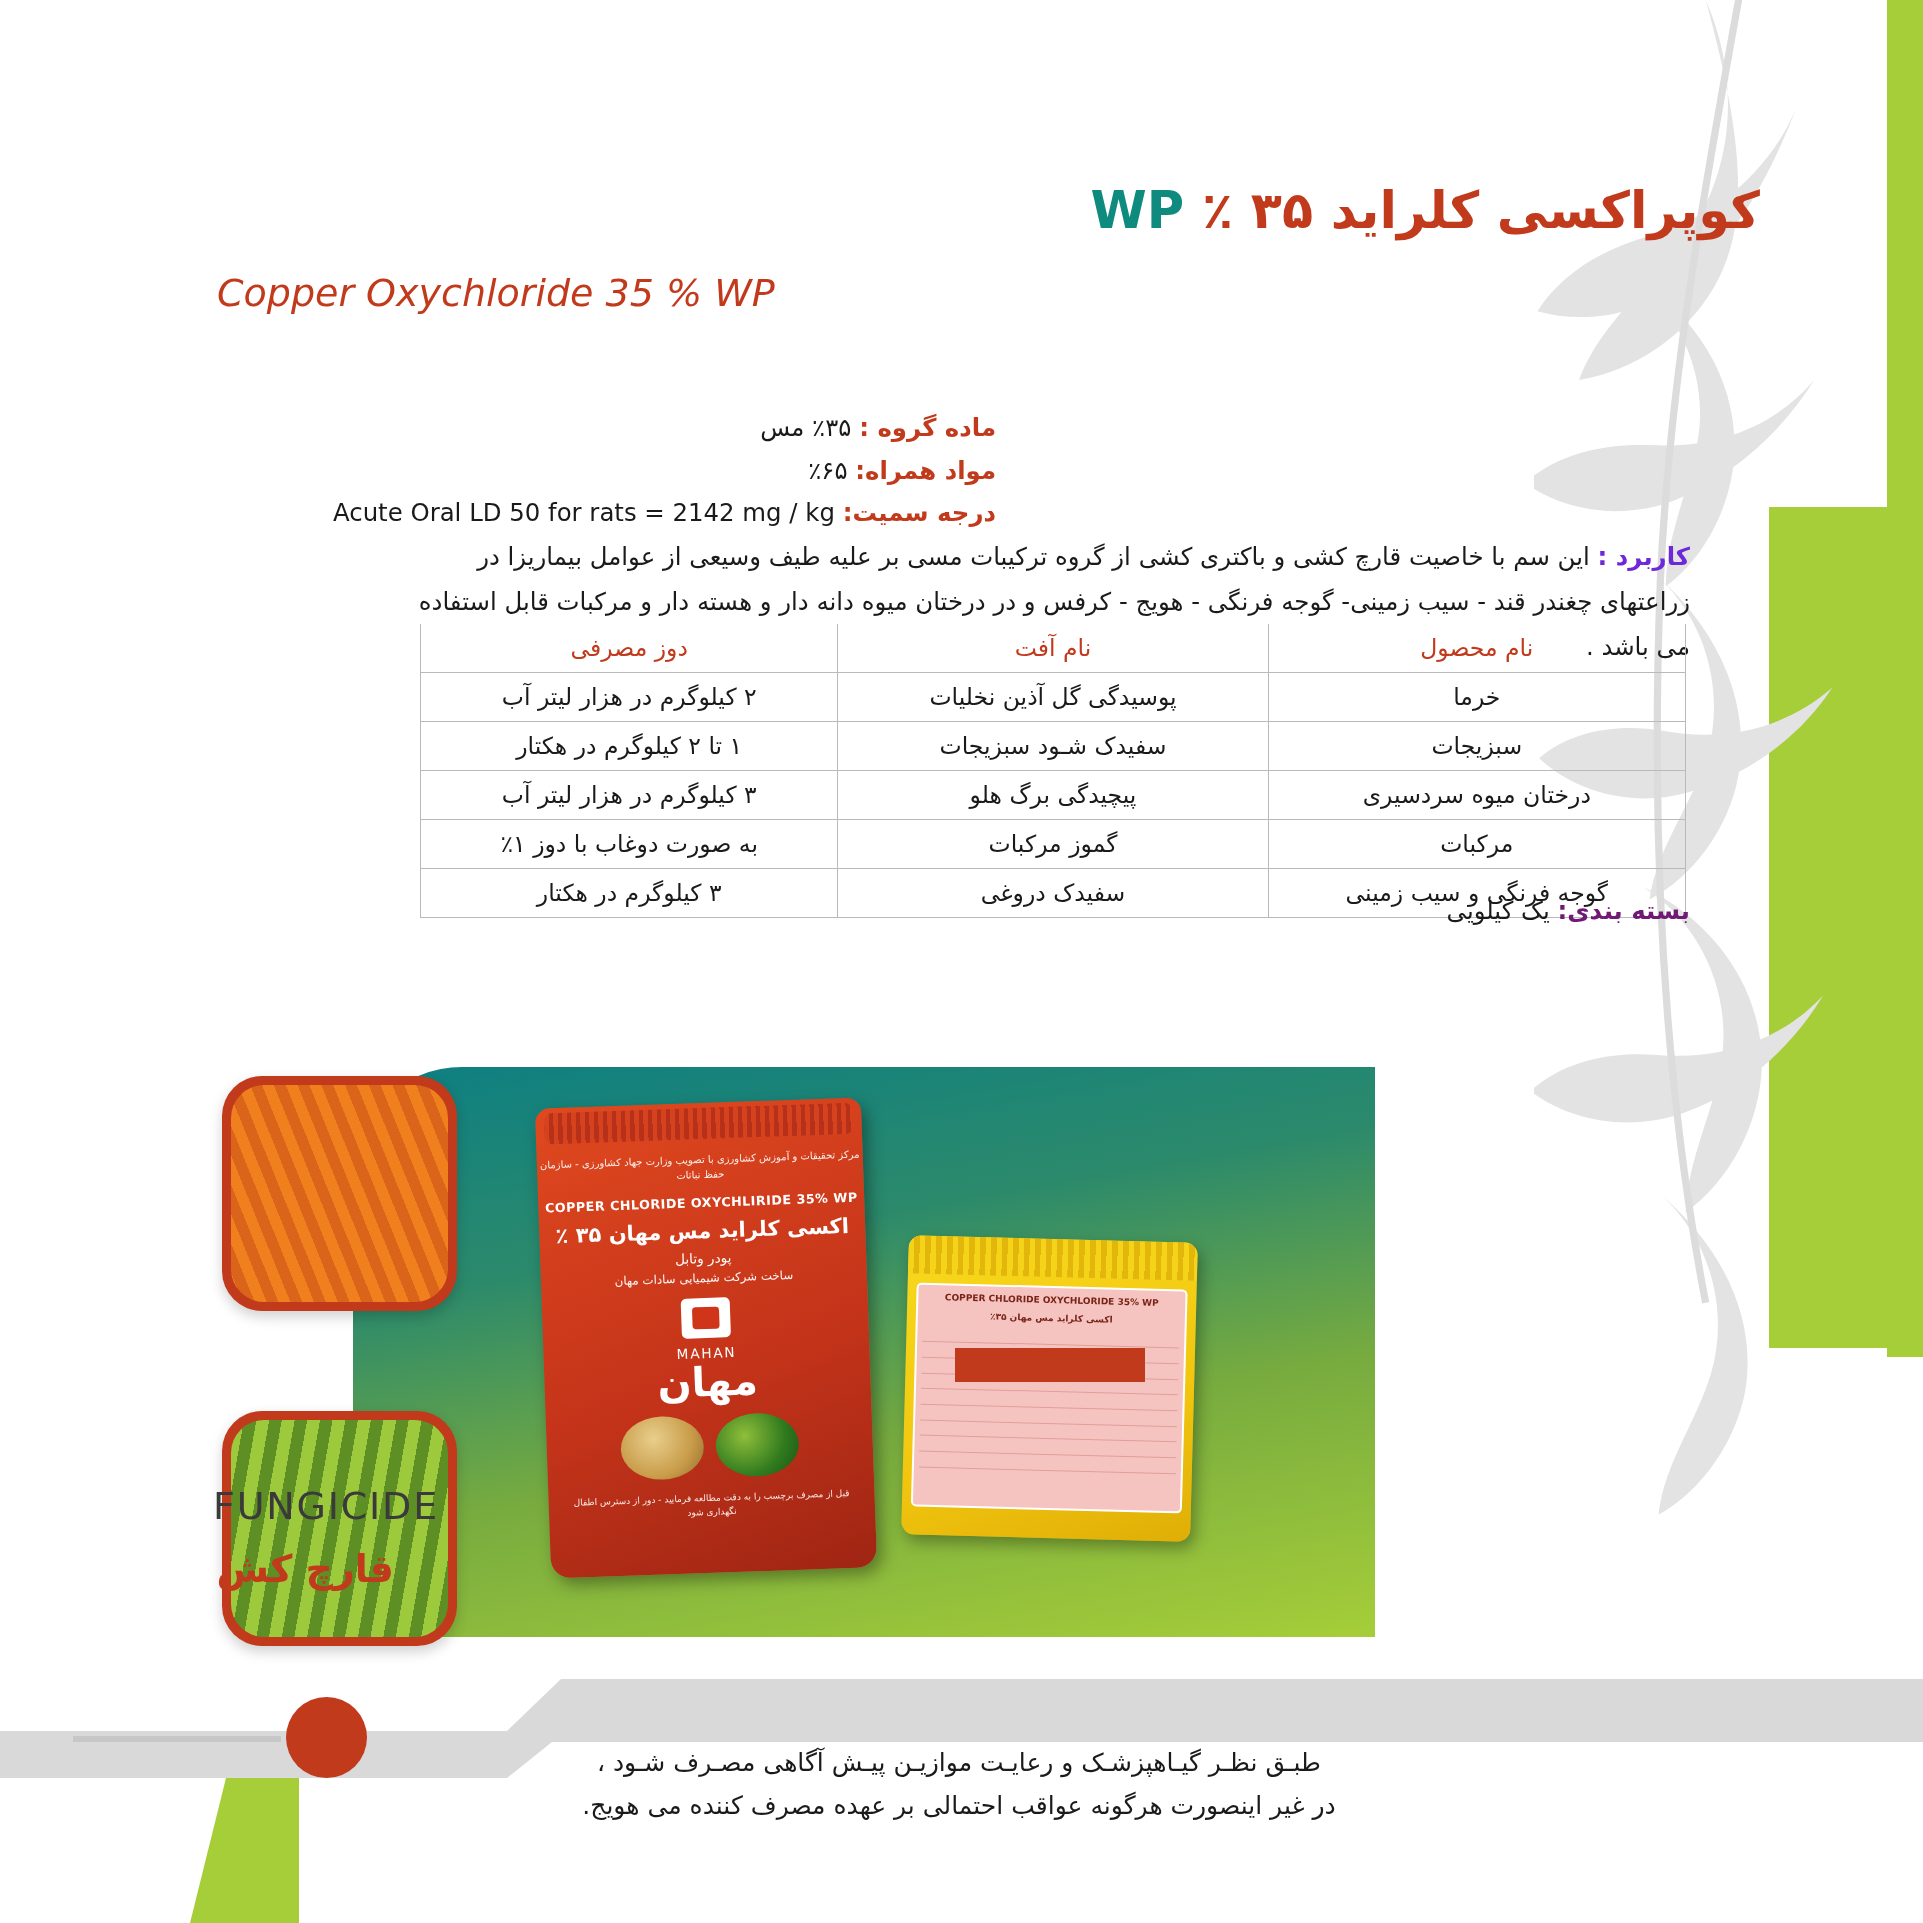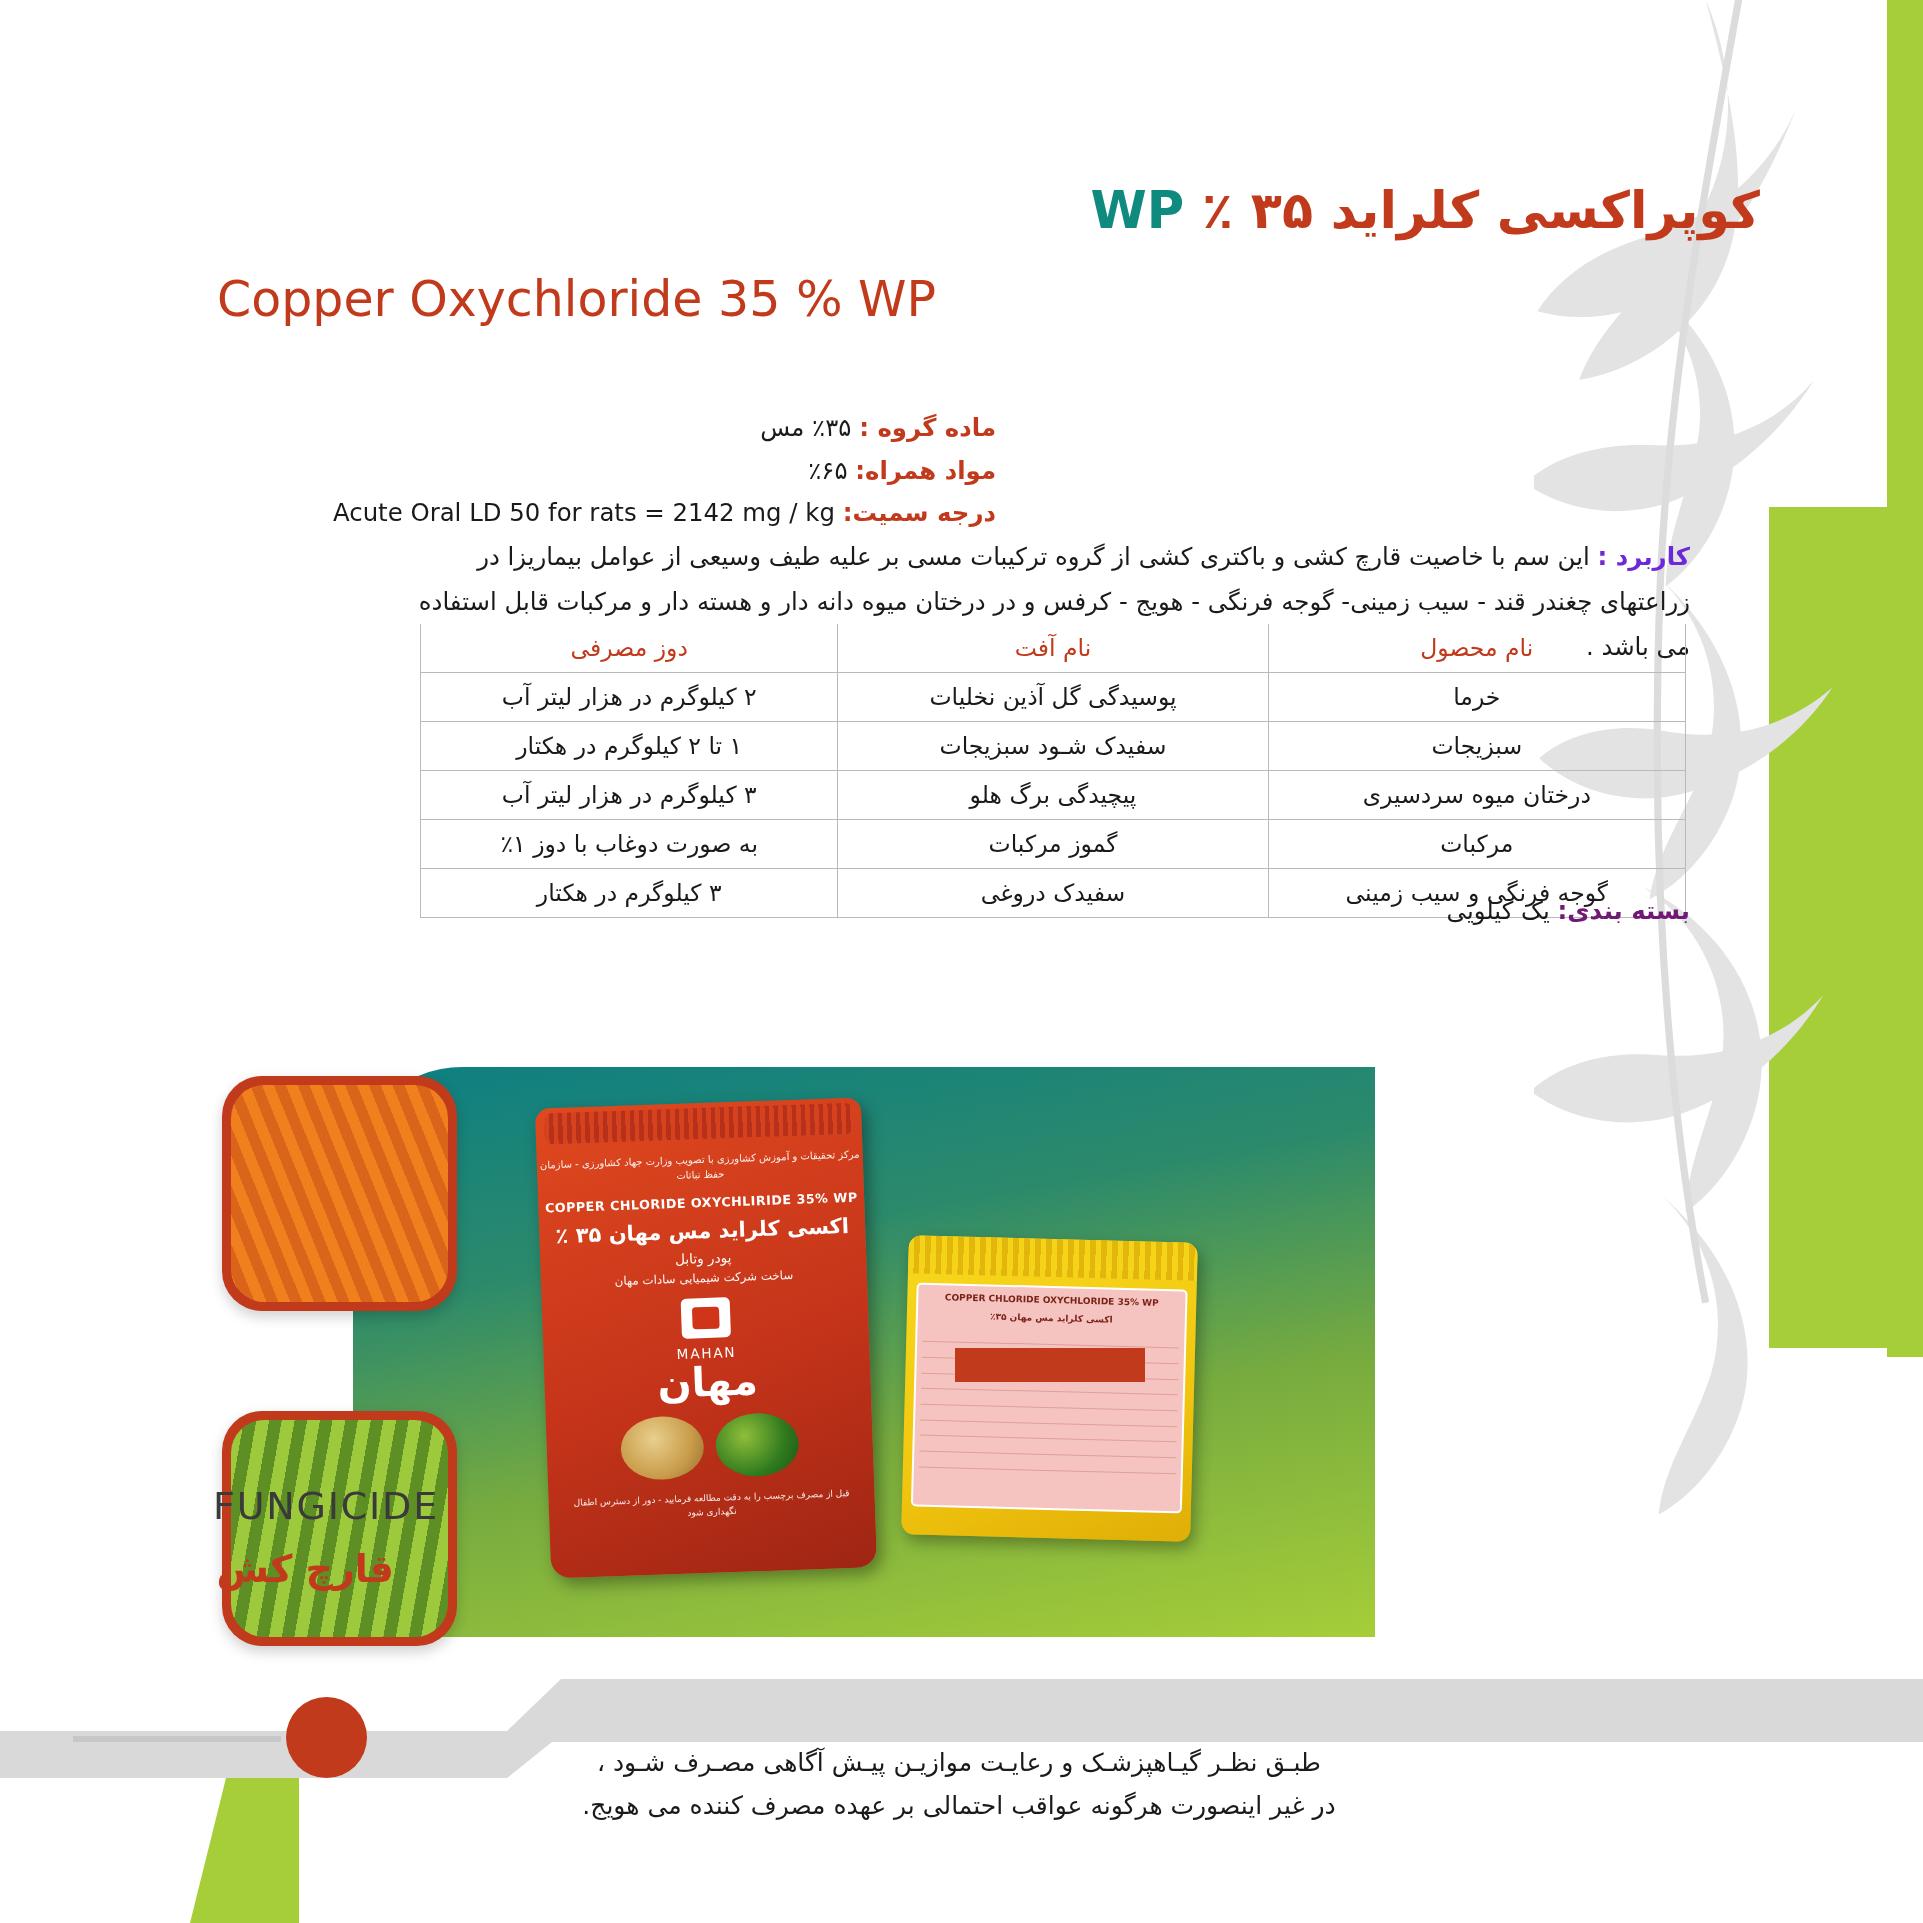--- a/index.html
+++ b/index.html
@@ -53,24 +53,25 @@
     direction: rtl;
     white-space: nowrap;
   }
   .title-fa .unit {
     color: #0f8a7e;
   }
   .title-en {
     position: absolute;
     top: 271px;
     left: 217px;
-    font-size: 49px;
+    font-size: 38px;
     color: #c23a1c;
     direction: ltr;
     white-space: nowrap;
+    font-style: italic;
   }
 
   
   .card {
     position: absolute;
     top: 378px;
     left: 222px;
     width: 1312px;
     height: 995px;
     background: #ffffff;

